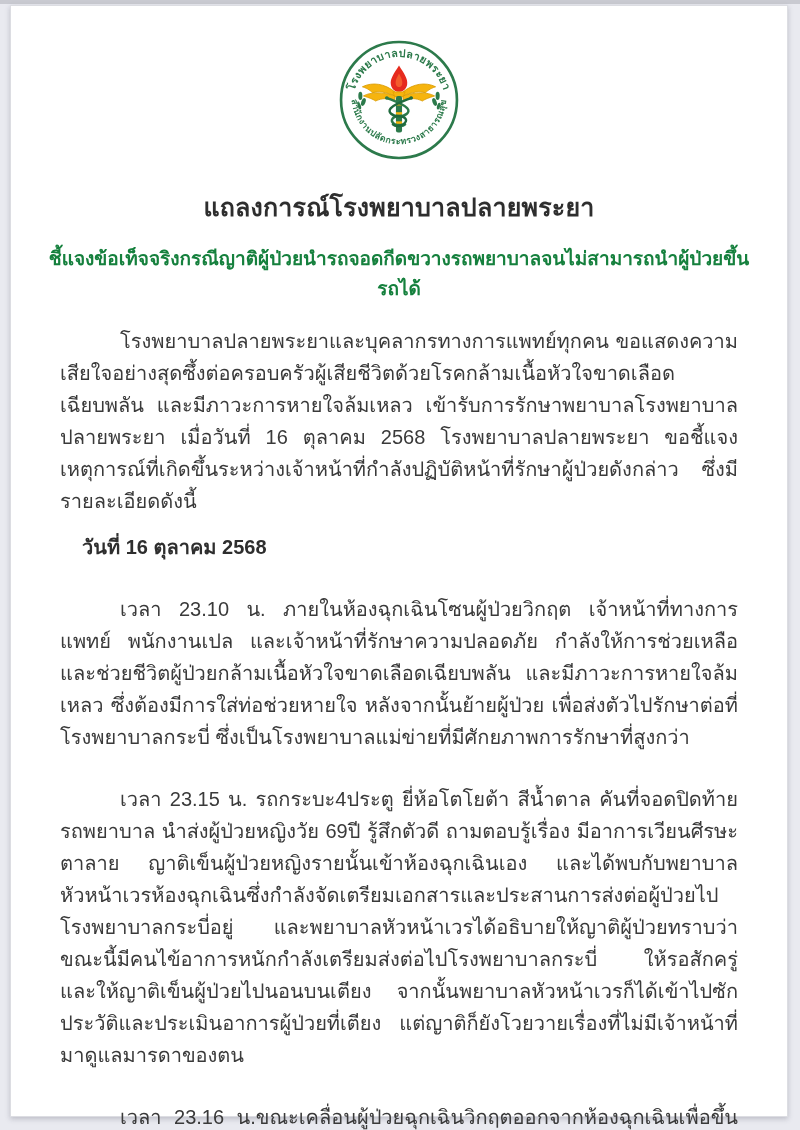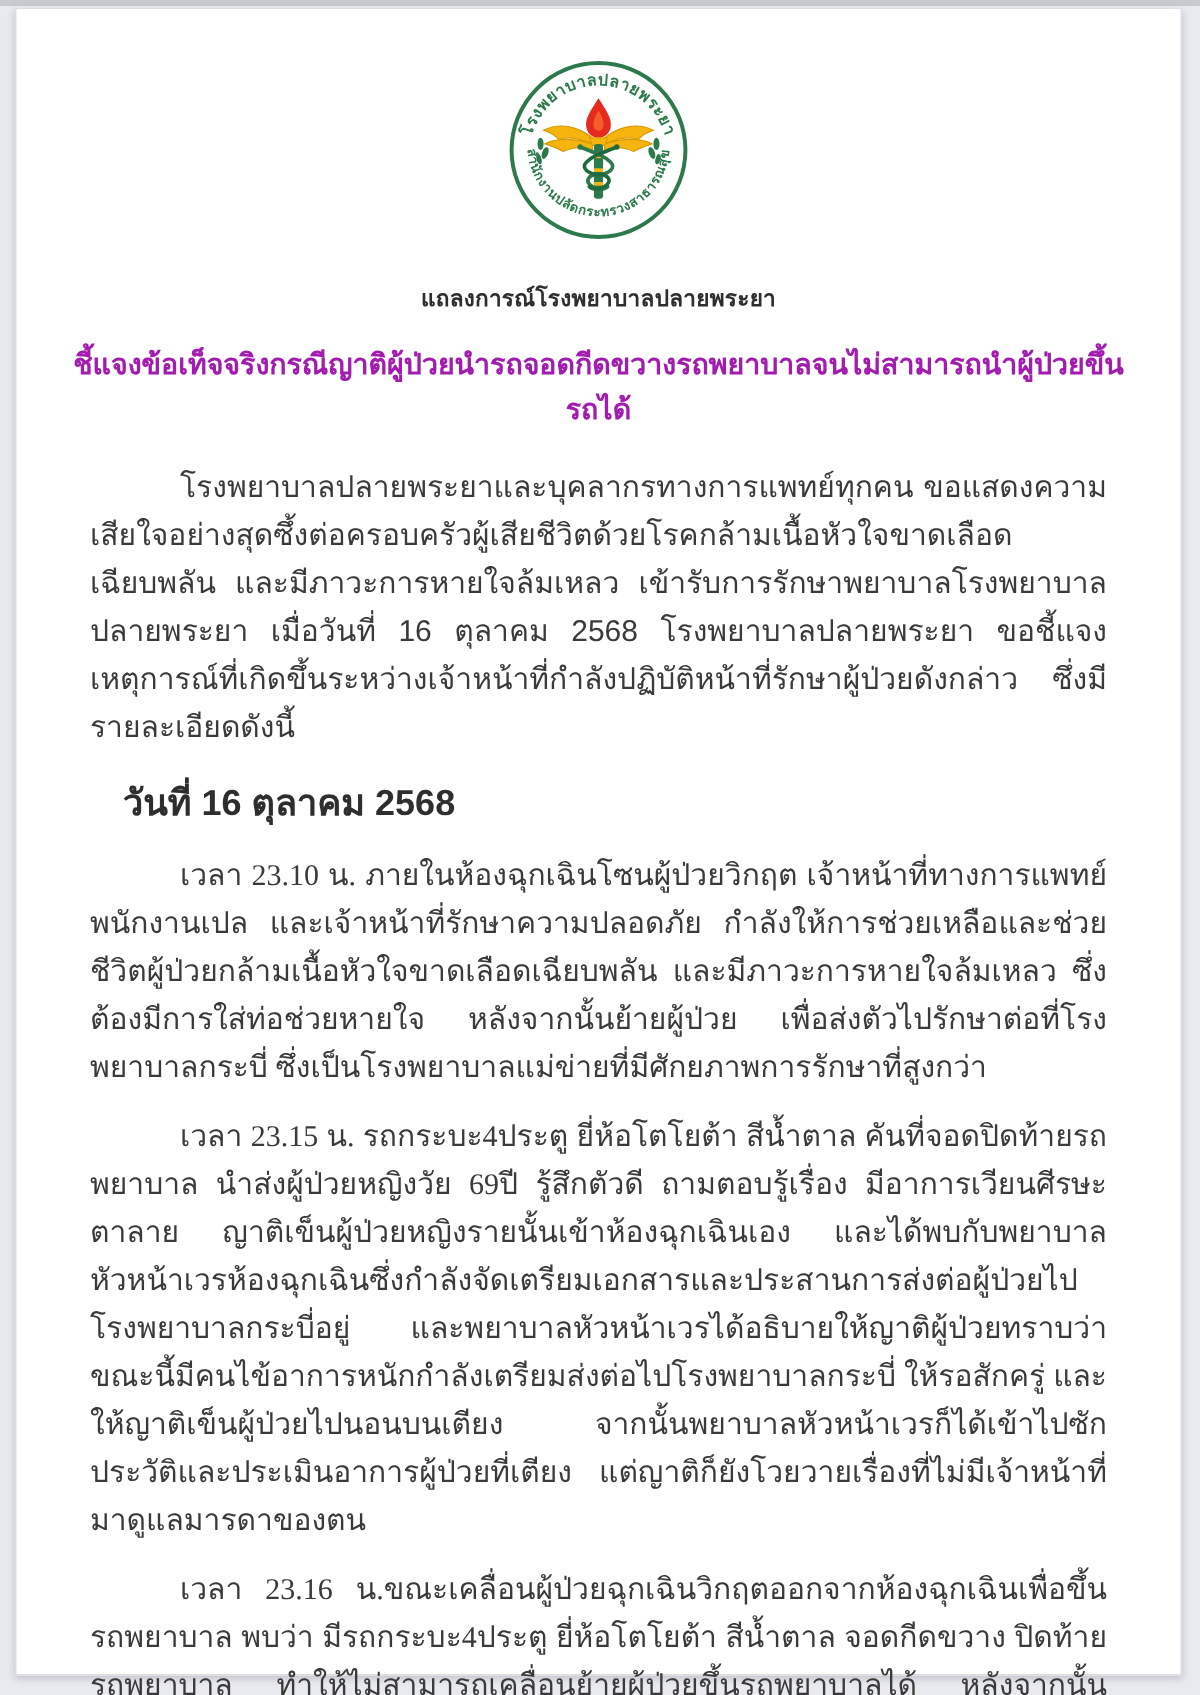--- a/index.html
+++ b/index.html
@@ -36,55 +36,55 @@
   .logo-wrap {
     width: 100%;
     display: flex;
     justify-content: center;
     margin-top: 33px;
   }
   .logo-wrap svg { display: block; }
   .doc-title {
     margin: 26px 0 0 0;
     text-align: center;
-    font-size: 15px;
+    font-size: 25px;
     font-weight: bold;
     color: #2e2e2e;
     letter-spacing: 0.2px;
   }
   .doc-subtitle {
     margin: 16px 30px 0 30px;
     text-align: center;
     font-size: 19px;
     font-weight: bold;
-    color: #a21caf;
+    color: #15803d;
   }
   .body-col {
     width: 678px;
     margin: 0 auto;
     color: #3a3a3a;
   }
   .para {
     margin: 0;
     padding: 0;
     font-size: 20px;
     line-height: 32px;
     text-align: justify;
     text-indent: 60px;
     word-break: normal;
   }
   .para.first { margin-top: 22px; }
   .date-heading {
     margin: 14px 0 0 0;
-    font-size: 24px;
+    font-size: 20px;
     font-weight: bold;
     color: #2e2e2e;
     text-indent: 22px;
   }
-  .para.event { margin-top: 14px; font-family: Liberation Serif, serif; }
+  .para.event { margin-top: 30px; }
   .arc-text {
     font-size: 10.5px;
     font-weight: bold;
     fill: #2c7a4b;
     letter-spacing: 0.5px;
   }
 </style>
 </head>
 <body>
 

